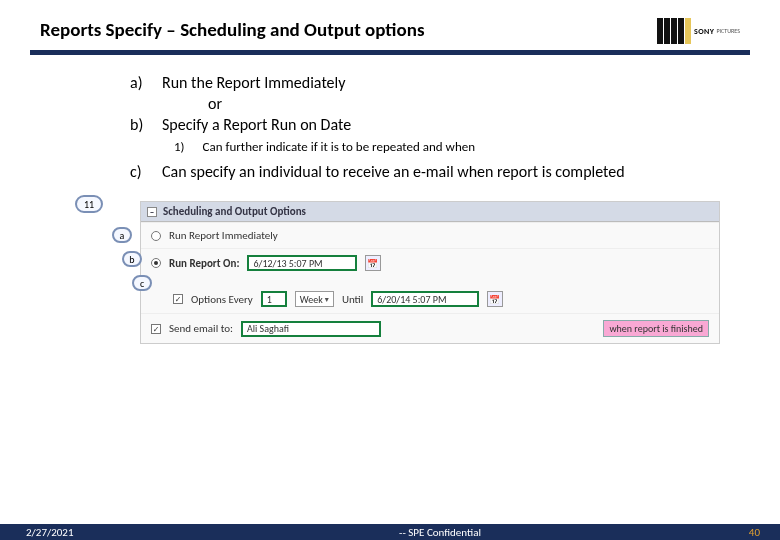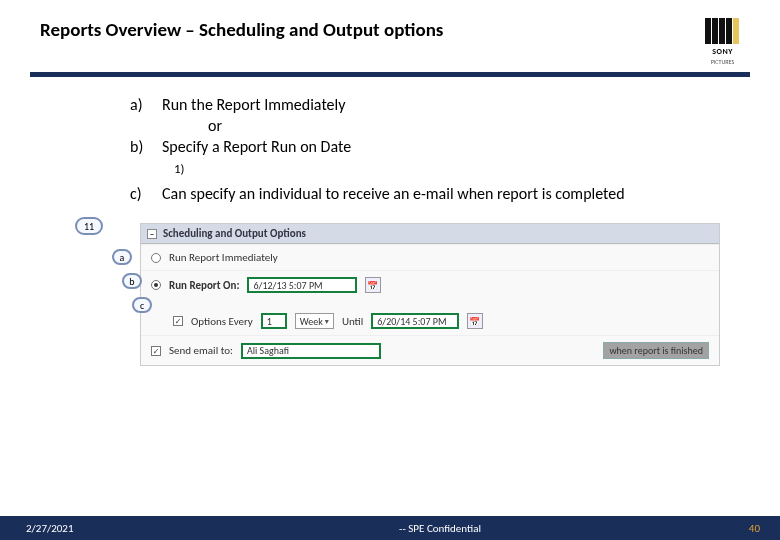--- a/index.html
+++ b/index.html
@@ -1,20 +1,20 @@
 <!DOCTYPE html>
 <html><head>
 <meta charset="utf-8">
 <style>
   * { box-sizing: border-box; margin: 0; padding: 0; }
   body { width: 780px; height: 540px; font-family: Calibri, Arial, sans-serif; background: #fff; color: #000; position: relative; }
   .slide { width: 780px; height: 540px; position: relative; }
   .header { padding: 18px 40px 6px 40px; display: flex; justify-content: space-between; align-items: flex-start; }
   .title { font-size: 19px; font-weight: bold; color: #000; }
-  .logo { display: flex; flex-direction: column; align-items: center; gap: 2px; }
+  .logo { display: flex; flex-direction: row; align-items: center; gap: 2px; }
   .logo-stripes { display: flex; gap: 0; }
   .logo-stripes span { width: 6px; height: 26px; background: #111; margin-right: 1px; }
   .logo-stripes span:nth-child(5) { background: #e6c65a; }
   .logo-text { font-size: 8px; font-weight: bold; letter-spacing: 0.5px; color: #000; }
   .logo-under { font-size: 6px; color: #555; }
   .rule { height: 5px; background: #1a2e5a; margin: 0 30px 0 30px; }
   .content { padding: 10px 40px 0 50px; }
   .h11 { font-size: 18px; font-weight: normal; }
   .list-outer { padding: 8px 20px 0 80px; font-size: 16px; line-height: 1.3; }
   .row { display: flex; gap: 14px; }
@@ -27,38 +27,38 @@
   .panel-head { background: #d4dae6; border-bottom: 1px solid #bbb; padding: 3px 6px; display: flex; align-items: center; gap: 6px; font-weight: bold; color: #334; }
   .collapse-icon { width: 10px; height: 10px; border: 1px solid #888; background: #fff; display: inline-flex; align-items: center; justify-content: center; font-size: 9px; line-height: 1; }
   .panel-row { display: flex; align-items: center; gap: 8px; padding: 6px 10px; border-top: 1px solid #eee; }
   .radio { width: 10px; height: 10px; border: 1px solid #777; border-radius: 50%; background: #fff; display: inline-flex; align-items: center; justify-content: center; }
   .radio.sel::after { content: ""; width: 4px; height: 4px; background: #333; border-radius: 50%; }
   .checkbox { width: 10px; height: 10px; border: 1px solid #777; background: #fff; display: inline-flex; align-items: center; justify-content: center; font-size: 8px; line-height: 1; }
   .inputx { border: 2px solid #15803d; background: #fff; padding: 1px 4px; font-size: 10px; height: 16px; display: inline-flex; align-items: center; }
   .selectx { border: 1px solid #999; background: #fff; padding: 1px 4px; font-size: 10px; height: 16px; display: inline-flex; align-items: center; gap: 2px; }
   .chev { font-size: 8px; color: #555; }
   .calbtn { width: 16px; height: 16px; border: 1px solid #999; background: #eef; display: inline-flex; align-items: center; justify-content: center; font-size: 9px; }
-  .pill { border: 1px solid #8aa; background: #a3a3a3; padding: 1px 5px; font-size: 10px; }
+  .pill { border: 1px solid #8aa; background: #f9a8d4; padding: 1px 5px; font-size: 10px; }
   .callout { position: absolute; border: 2px solid #7a8fb5; background: #f5f8ff; border-radius: 999px; font-size: 10px; display: inline-flex; align-items: center; justify-content: center; color: #000; }
   .co-11 { left: -65px; top: -6px; width: 28px; height: 18px; }
   .co-a  { left: -28px; top: 26px; width: 20px; height: 16px; }
   .co-b  { left: -18px; top: 50px; width: 20px; height: 16px; }
   .co-c  { left: -8px;  top: 74px; width: 20px; height: 16px; }
-  .footer { position: absolute; left: 0; bottom: 0; width: 100%; height: 24px; background: #1a2e5a; display: flex; align-items: center; color: #fff; font-size: 11px; }
+  .footer { position: absolute; left: 0; bottom: 0; width: 100%; height: 16px; background: #1a2e5a; display: flex; align-items: center; color: #fff; font-size: 11px; }
   .f-left { padding-left: 26px; flex: 0 0 160px; }
   .f-center { flex: 1; text-align: center; }
   .f-right { flex: 0 0 60px; text-align: right; padding-right: 20px; color: #e0a030; }
 </style>
 </head>
 <body>
 
 <div class="slide">
 
   <div class="header">
-    <div class="title">Reports Overview – Scheduling and Output options</div>
+    <div class="title">Reports Specify – Scheduling and Output options</div>
     <div class="logo">
       <div class="logo-stripes">
         <span></span>
           <span></span>
           <span></span>
           <span></span>
           <span></span>
       </div>
       <div class="logo-text">SONY</div>
       <div class="logo-under">PICTURES</div>
@@ -75,20 +75,21 @@
         <span>Run the Report Immediately</span>
       </div>
       <div class="or">or</div>
       <div class="row">
         <span class="marker">b)</span>
         <span>Specify a Report Run on Date</span>
       </div>
       <div class="sublist">
         <div class="subrow">
           <span>1)</span>
+          <span>Can further indicate if it is to be repeated and when</span>
         </div>
       </div>
       <div class="row" style="margin-top:6px">
         <span class="marker">c)</span>
         <span>Can specify an individual to receive an e-mail when report is completed</span>
       </div>
     </div>
 
     <div class="figure">
       <div class="callout co-11">11</div>
@@ -115,21 +116,21 @@
           <div style="flex-basis:100%;height:4px"></div>
           <span style="width:14px"></span>
           <span class="checkbox">✓</span>
           <span>Options Every</span>
           <span class="inputx" style="width:26px">1</span>
           <span class="selectx">
             <span>Week</span>
             <span class="chev">▾</span>
           </span>
           <span>Until</span>
-          <span class="inputx" style="width:88px">6/20/14 5:07 PM</span>
+          <span class="inputx" style="width:108px">6/20/14 5:07 PM</span>
           <span class="calbtn">📅</span>
         </div>
 
         <div class="panel-row">
           <span class="checkbox">✓</span>
           <span>Send email to:</span>
           <span class="inputx" style="width:140px">Ali Saghafi</span>
           <span style="flex:1"></span>
           <span class="pill">when report is finished</span>
         </div>

